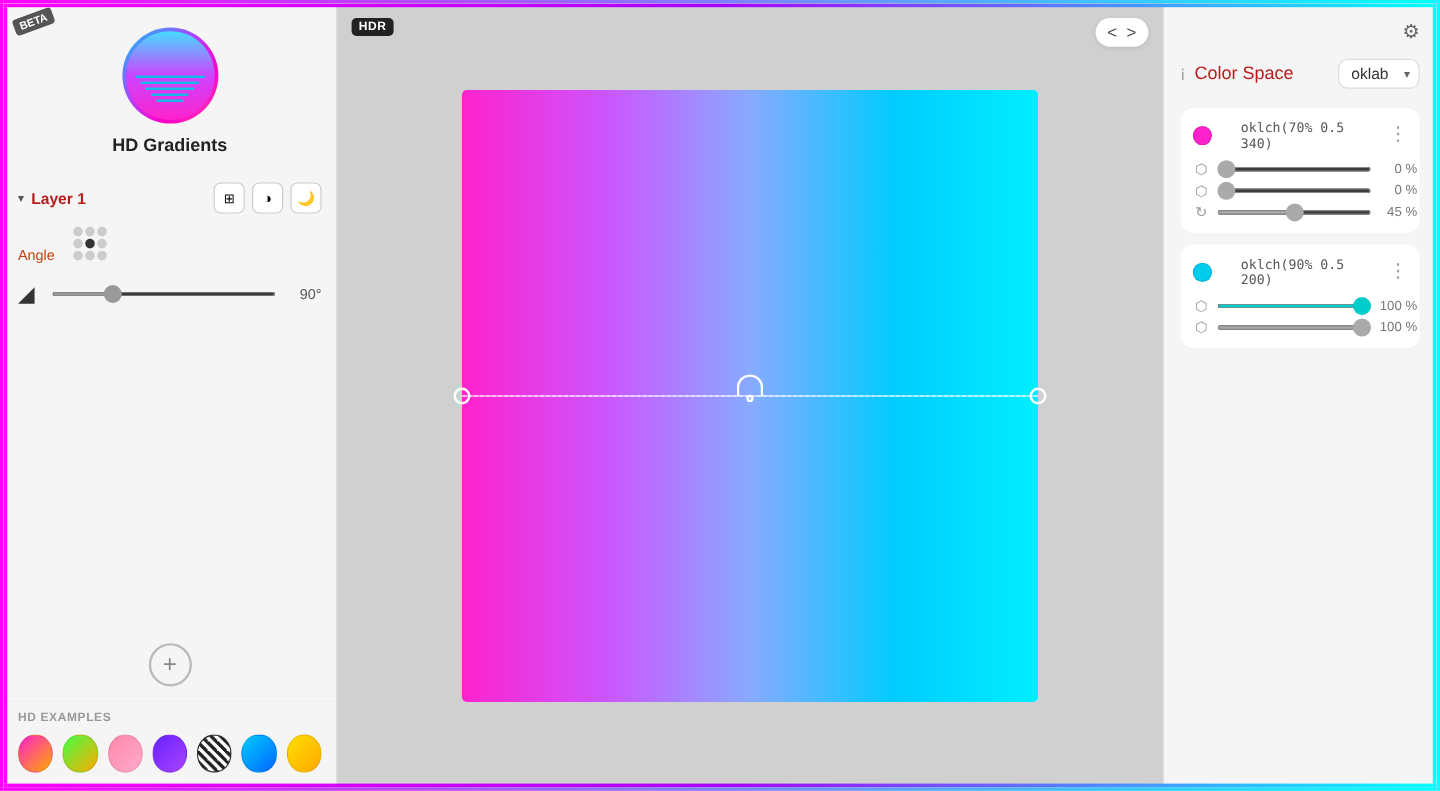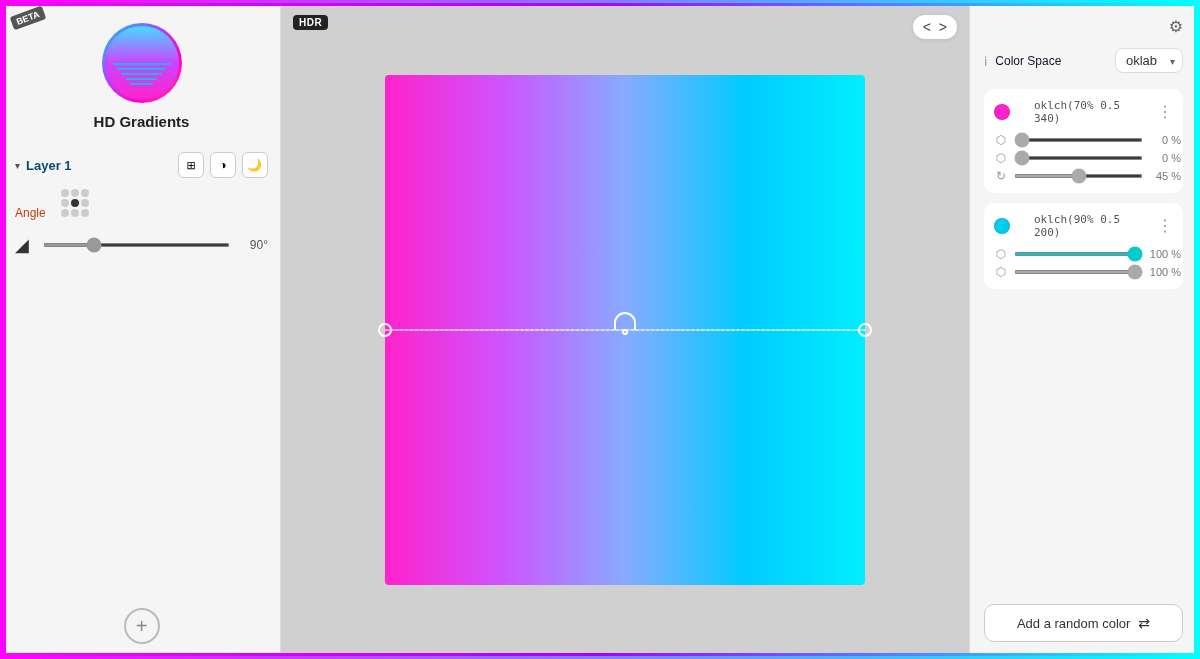--- a/index.html
+++ b/index.html
@@ -126,21 +126,21 @@
       align-items: center;
       gap: 6px;
     }
     .layer-chevron {
       font-size: 10px;
       color: #555;
     }
     .layer-name {
       font-size: 13px;
       font-weight: 600;
-      color: #0c4a6e;
+      color: #b91c1c;
     }
     .layer-icons {
       display: flex;
       gap: 6px;
       align-items: center;
     }
     .layer-icon-btn {
       width: 26px;
       height: 26px;
       border: 1px solid #ccc;
@@ -414,22 +414,22 @@
       display: flex;
       align-items: center;
       gap: 8px;
       margin-bottom: 16px;
     }
     .info-icon {
       font-size: 13px;
       color: #999;
     }
     .color-space-label {
-      font-size: 12px;
-      color: #0f172a;
+      font-size: 15px;
+      color: #b91c1c;
       flex: 1;
     }
     .color-space-select {
       padding: 4px 24px 4px 10px;
       border: 1px solid #ddd;
       border-radius: 8px;
       background: white;
       font-size: 13px;
       color: #333;
       appearance: none;
@@ -602,20 +602,34 @@
 
       <div class="slider-row">
         <span class="angle-icon">◢</span>
         <input type="range" class="custom-slider" min="0" max="360" value="90" style="">
         <span class="angle-value">90°</span>
       </div>
     </div>
 
     <button class="add-btn">+</button>
 
+    <div class="examples-section">
+      <div class="examples-label">HD EXAMPLES</div>
+      <div class="examples-row">
+        <div class="example-swatch" style="background: linear-gradient(135deg, #ff22cc, #ffaa00);"></div>
+        <div class="example-swatch" style="background: linear-gradient(135deg, #44ff44, #ffaa00);"></div>
+        <div class="example-swatch" style="background: linear-gradient(135deg, #ff88aa, #ffaacc);"></div>
+        <div class="example-swatch" style="background: linear-gradient(135deg, #6622ff, #aa44ff);"></div>
+        <div class="example-swatch" style="background: linear-gradient(135deg, #222, #444); position:relative; overflow:hidden;">
+          <div style="position:absolute;top:0;left:0;width:100%;height:100%;background:repeating-linear-gradient(45deg,#222 0,#222 25%,#fff 25%,#fff 50%);background-size:8px 8px;"></div>
+        </div>
+        <div class="example-swatch" style="background: linear-gradient(135deg, #00ccff, #0066ff);"></div>
+        <div class="example-swatch" style="background: linear-gradient(135deg, #ffdd00, #ffaa00);"></div>
+      </div>
+    </div>
   </div>
 
   <div class="center-area">
     <div class="hdr-badge">HDR</div>
 
     <div class="nav-arrows">
       <button class="nav-arrow">&lt;</button>
       <button class="nav-arrow">&gt;</button>
     </div>
 
@@ -689,18 +703,14 @@
         <div class="slider-line">
           <span class="slider-icon-small">⬡</span>
           <input type="range" class="right-slider" min="0" max="100" value="100" style="">
           <span class="slider-pct">100 %</span>
         </div>
       </div>
     </div>
 
     <div style="flex:1;"></div>
 
-    <button class="add-random-btn">
-      <span>Add a random color</span>
-      <span class="shuffle-icon">⇄</span>
-    </button>
   </div>
 </div>
 
 </body></html>

